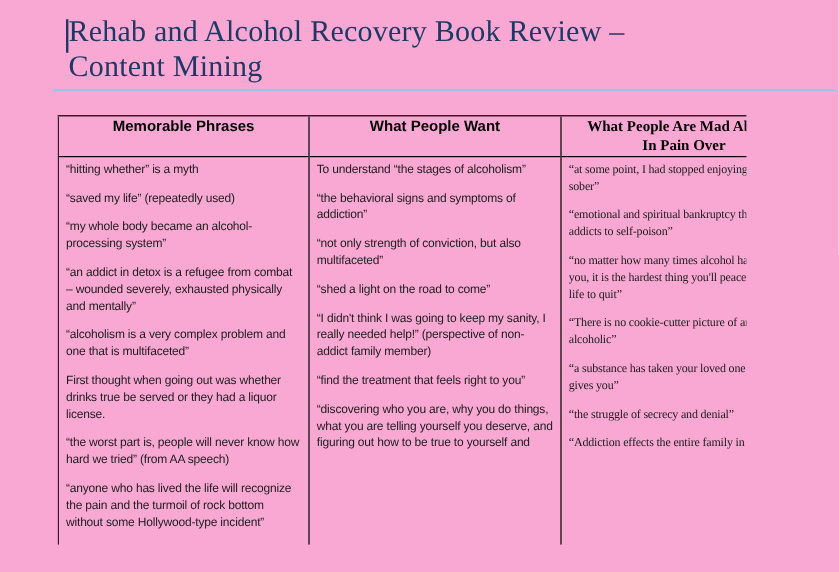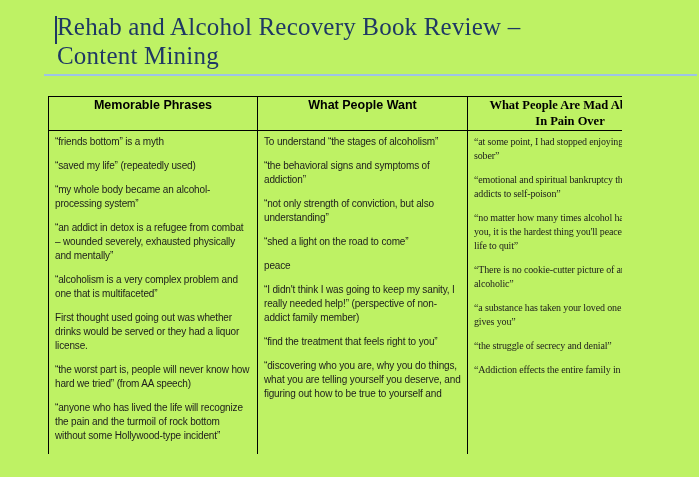--- a/index.html
+++ b/index.html
@@ -4,21 +4,21 @@
 <style>
   html, body {
     margin: 0;
     padding: 0;
     background: #ffffff;
   }
   .page {
     position: relative;
     width: 699px;
     height: 477px;
-    background: #bef264;
+    background: #f9a8d4;
     overflow: hidden;
     font-family: "Liberation Sans", sans-serif;
   }
   .text-cursor {
     position: absolute;
     left: 55px;
     top: 16px;
     width: 1.5px;
     height: 28px;
     background: #1f3864;
@@ -101,39 +101,38 @@
   <h1 class="doc-title">Rehab and Alcohol Recovery Book Review –
 Content Mining</h1>
 
   <div class="title-rule"></div>
 
   <div class="content-table">
 
     <div class="col col-1">
       <div class="col-header">Memorable Phrases</div>
       <div class="col-body">
-          <div class="para">“friends bottom” is a myth</div>
+          <div class="para">“hitting whether” is a myth</div>
           <div class="para">“saved my life” (repeatedly used)</div>
           <div class="para">“my whole body became an alcohol-processing system”</div>
           <div class="para">“an addict in detox is a refugee from combat – wounded severely, exhausted physically and mentally”</div>
           <div class="para">“alcoholism is a very complex problem and one that is multifaceted”</div>
-          <div class="para">First thought used going out was whether drinks would be served or they had a liquor license.</div>
+          <div class="para">First thought when going out was whether drinks true be served or they had a liquor license.</div>
           <div class="para">“the worst part is, people will never know how hard we tried” (from AA speech)</div>
           <div class="para">“anyone who has lived the life will recognize the pain and the turmoil of rock bottom without some Hollywood-type incident”</div>
         </div>
     </div>
 
     <div class="col col-2">
       <div class="col-header">What People Want</div>
       <div class="col-body">
           <div class="para">To understand “the stages of alcoholism”</div>
           <div class="para">“the behavioral signs and symptoms of addiction”</div>
-          <div class="para">“not only strength of conviction, but also understanding”</div>
+          <div class="para">“not only strength of conviction, but also multifaceted”</div>
           <div class="para">“shed a light on the road to come”</div>
-          <div class="para">peace</div>
           <div class="para">“I didn't think I was going to keep my sanity, I really needed help!” (perspective of non-addict family member)</div>
           <div class="para">“find the treatment that feels right to you”</div>
           <div class="para">“discovering who you are, why you do things, what you are telling yourself you deserve, and figuring out how to be true to yourself and</div>
         </div>
     </div>
 
     <div class="col col-3 last">
       <div class="col-header">What People Are Mad About /
 In Pain Over</div>
       <div class="col-body">

